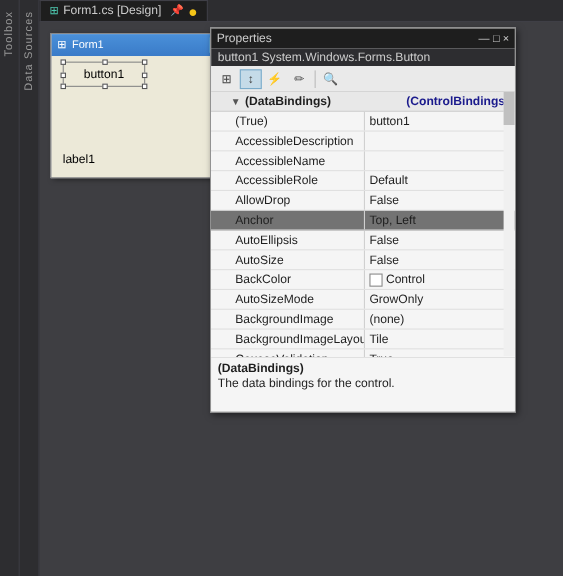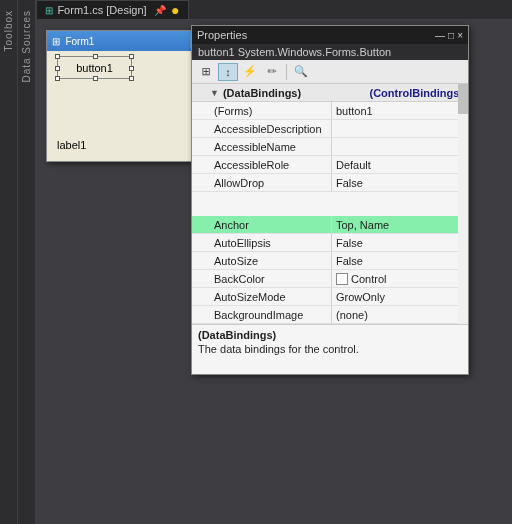--- a/index.html
+++ b/index.html
@@ -288,22 +288,21 @@
       color: #1a1a8c;
       font-weight: bold;
     }
     .props-row {
       display: flex;
       height: 18px;
       border-bottom: 1px solid #e0e0e0;
       font-size: 11px;
     }
     .props-row.selected {
-      background: #86efac;
-      margin-top: 24px;
+      background: #737373;
     }
     .props-name {
       width: 140px;
       min-width: 140px;
       padding: 1px 2px 1px 22px;
       border-right: 1px solid #d0d0d0;
       color: #1e1e1e;
       overflow: hidden;
       white-space: nowrap;
       display: flex;
@@ -439,42 +438,42 @@
 
     <div class="props-grid" style="position:relative;">
 
       <div class="props-group-header">
         <span class="props-group-icon">▼</span>
         <span>(DataBindings)</span>
         <span class="props-group-value">(ControlBindings)</span>
       </div>
 
       <div class="props-row">
-        <span class="props-name">(Forms)</span>
+        <span class="props-name">(True)</span>
         <span class="props-value">button1</span>
       </div>
       <div class="props-row">
         <span class="props-name">AccessibleDescription</span>
         <span class="props-value"></span>
       </div>
       <div class="props-row">
         <span class="props-name">AccessibleName</span>
         <span class="props-value"></span>
       </div>
       <div class="props-row">
         <span class="props-name">AccessibleRole</span>
         <span class="props-value">Default</span>
       </div>
       <div class="props-row">
         <span class="props-name">AllowDrop</span>
         <span class="props-value">False</span>
       </div>
       <div class="props-row selected">
         <span class="props-name">Anchor</span>
-        <span class="props-value">Top, Name</span>
+        <span class="props-value">Top, Left</span>
       </div>
       <div class="props-row">
         <span class="props-name">AutoEllipsis</span>
         <span class="props-value">False</span>
       </div>
       <div class="props-row">
         <span class="props-name">AutoSize</span>
         <span class="props-value">False</span>
       </div>
       <div class="props-row">

